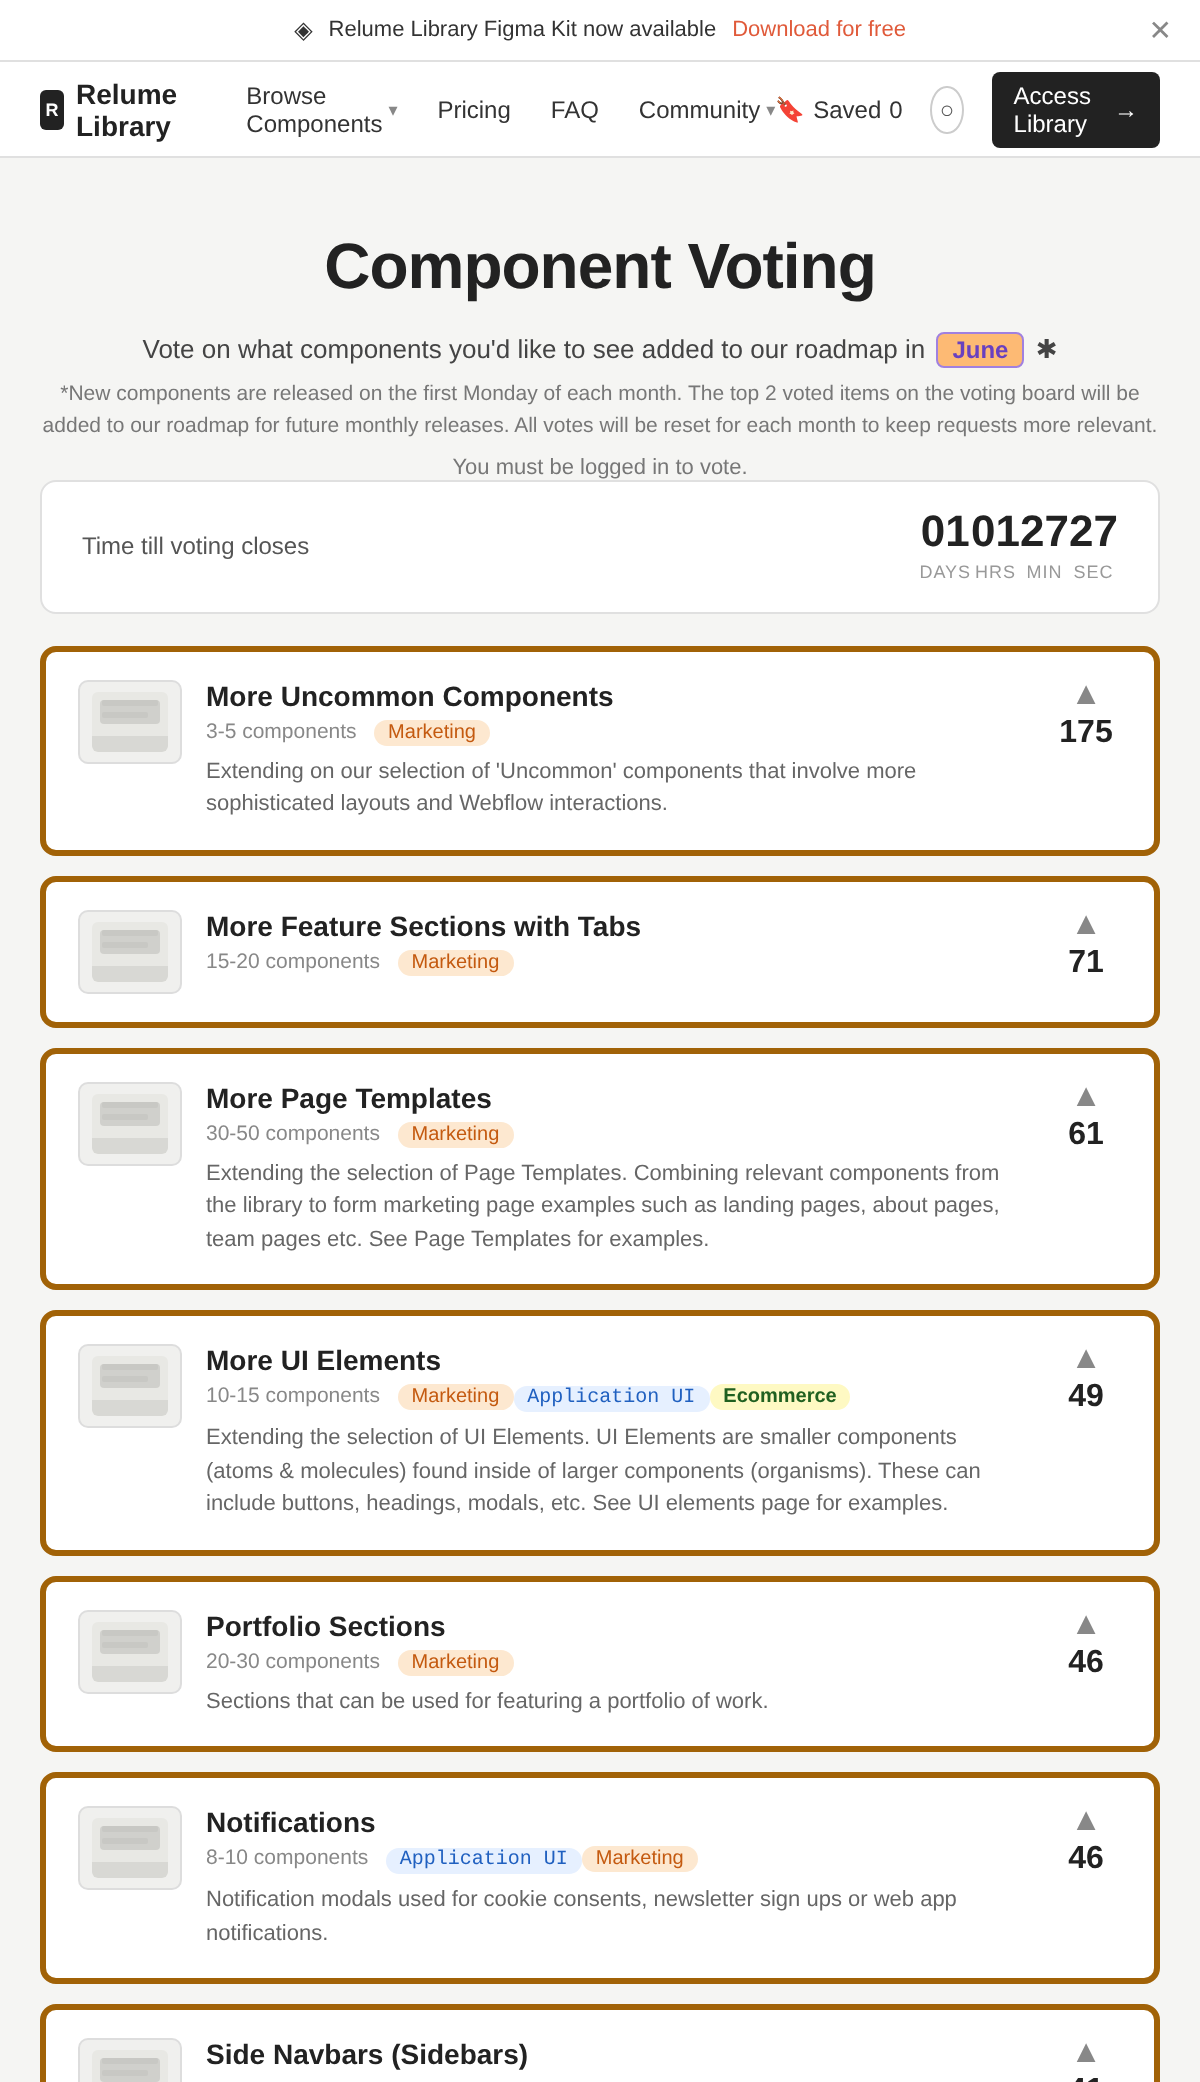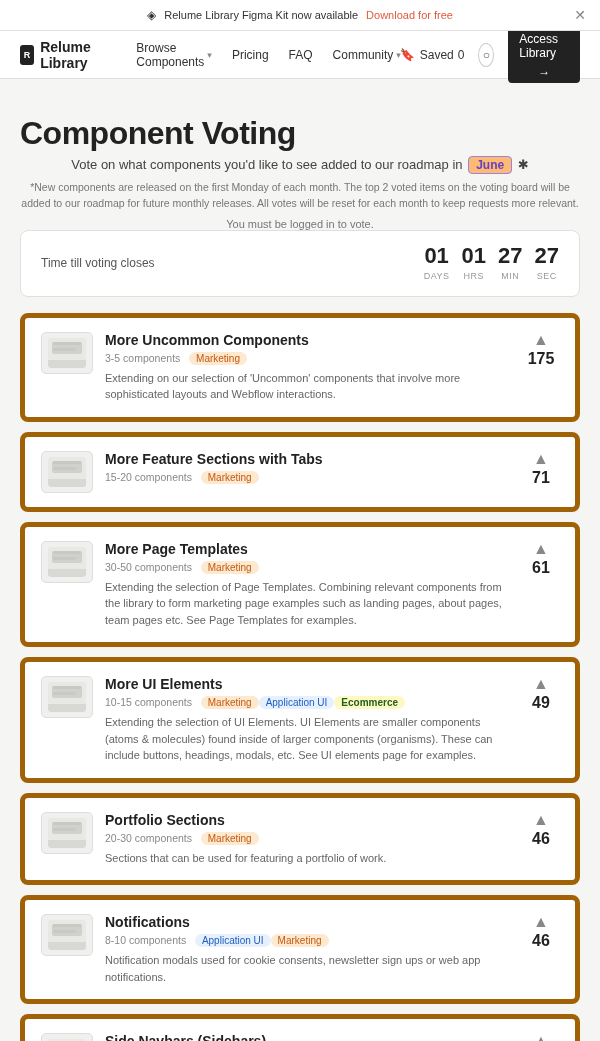--- a/index.html
+++ b/index.html
@@ -122,34 +122,33 @@
       background: #222;
       color: #fff;
       padding: 5px 11px;
       border-radius: 4px;
       font-size: 12px;
       font-weight: 500;
       cursor: pointer;
       display: flex;
       align-items: center;
       gap: 4px;
-      flex-direction: column;
     }
 
     
     .main-content {
       padding: 36px 20px 20px;
       max-width: 600px;
     }
 
     .page-title {
-      text-align: left;
+      text-align: center;
       font-size: 32px;
       font-weight: 700;
-      margin-bottom: 4px;
+      margin-bottom: 14px;
       letter-spacing: -0.5px;
     }
 
     .vote-subtitle {
       text-align: center;
       font-size: 13px;
       color: #444;
       margin-bottom: 6px;
     }
 
@@ -190,42 +189,41 @@
       justify-content: space-between;
       margin-bottom: 16px;
     }
     .countdown-label {
       font-size: 12px;
       color: #555;
       font-weight: 500;
     }
     .countdown-nums {
       display: flex;
-      gap: 12px;
     }
     .countdown-unit {
       text-align: center;
     }
     .countdown-num {
       font-size: 22px;
       font-weight: 700;
       display: block;
       line-height: 1;
     }
     .countdown-unit-label {
       font-size: 9px;
       color: #999;
       letter-spacing: 0.5px;
       text-transform: uppercase;
     }
 
     
     .vote-card {
       background: #fff;
-      border: 5px solid #a16207;
+      border: 3px solid #a16207;
       border-radius: 8px;
       padding: 14px 16px;
       margin-bottom: 10px;
       display: flex;
       align-items: flex-start;
       gap: 12px;
     }
     .vote-card-thumb {
       width: 52px;
       height: 42px;
@@ -304,20 +302,21 @@
       font-size: 10px;
       font-weight: 500;
     }
     .tag-marketing {
       background: #fde8d0;
       color: #c45a10;
     }
     .tag-appui {
       background: #e6f0ff;
       color: #2060c0;
+      font-family: Liberation Mono, monospace;
     }
     .tag-ecommerce {
       background: #fef9c3;
       color: #206020;
       font-weight: bold;
     }
     .vote-meta {
       font-size: 10.5px;
       color: #888;
       margin-bottom: 5px;

